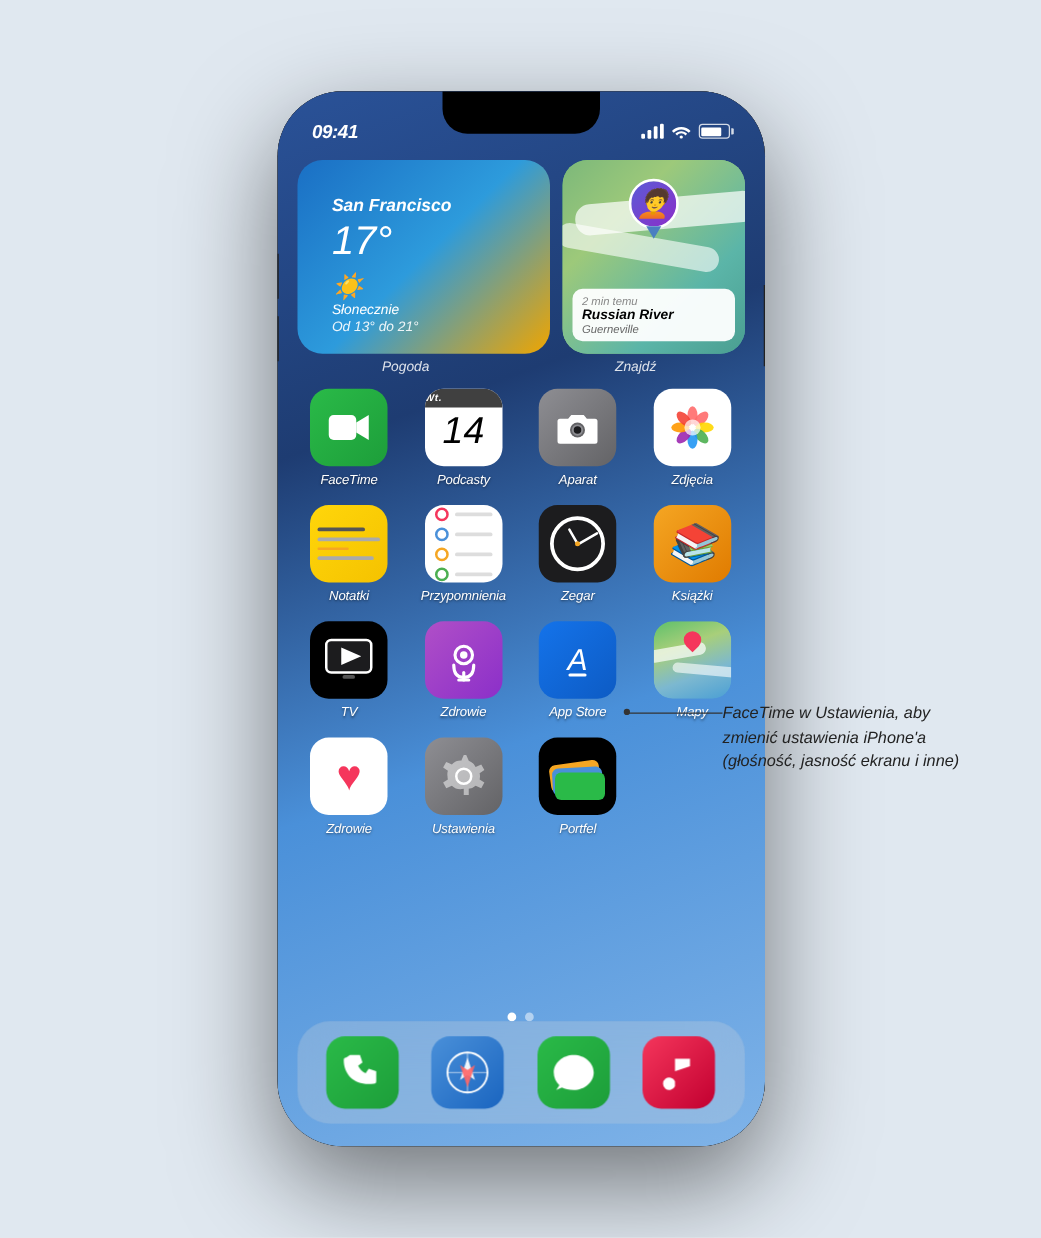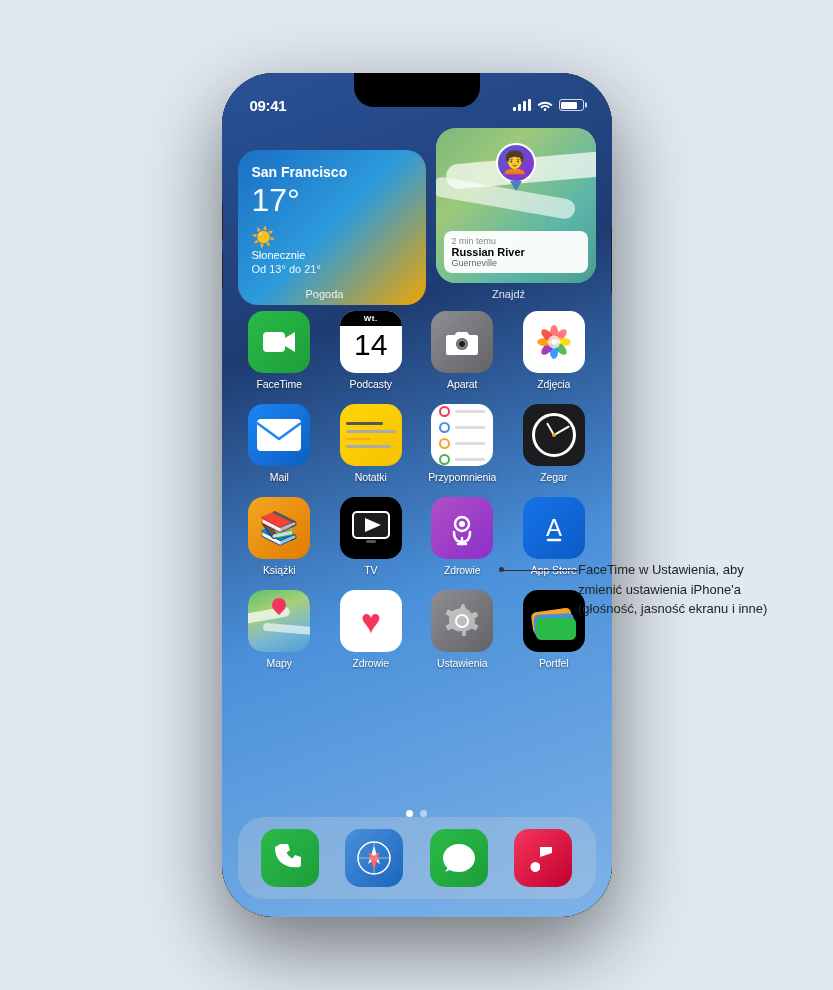--- a/index.html
+++ b/index.html
@@ -135,25 +135,24 @@
       padding: 0 16px;
       display: flex;
       gap: 10px;
     }
 
     .widget-weather {
       flex: 1;
       height: 155px;
       background: linear-gradient(135deg, #1a6fc4 0%, #2d9bdc 50%, #f0a500 100%);
       border-radius: 20px;
-      padding: 14px;
+      padding: 28px;
       color: #fff;
       display: flex;
       flex-direction: column;
-      margin-top: 22px;
     }
     .widget-weather .city {
       font-size: 14px;
       font-weight: 600;
     }
     .widget-weather .temp {
       font-size: 32px;
       font-weight: 300;
       margin: 2px 0;
     }
@@ -478,21 +477,21 @@
     }
     .notes-line:first-child { background: #888; width: 80%; }
     .notes-line:nth-child(2) { width: 100%; }
     .notes-line:nth-child(3) { width: 90%; }
     .notes-line.colored { background: #f5a623; width: 40%; }
 
   </style>
 </head>
 <body>
 
-<div style="position:relative; display:flex; justify-content:center; align-items:center; width:833px; height:990px; background:#e0e8f0;">
+<div style="position:relative; display:flex; justify-content:center; align-items:center; width:833px; height:990px; background:#e0e8f0;font-style:italic;">
 
   <div class="phone-container">
 
     <div class="side-button-left vol-up"></div>
     <div class="side-button-left vol-down"></div>
     <div class="side-button-right power-btn"></div>
 
     <div class="phone-screen">
 
       <div class="notch"></div>
@@ -554,21 +553,21 @@
             <svg width="36" height="36" viewBox="0 0 36 36" fill="white">
               <rect x="2" y="8" width="22" height="20" rx="4"></rect>
               <polygon points="24,14 34,8 34,28 24,22"></polygon>
             </svg>
           </div>
           <span class="app-label">FaceTime</span>
         </div>
 
         <div class="app-item">
           <div class="app-icon icon-calendar" style="display:flex; flex-direction:column; align-items:center; justify-content:flex-start; overflow:hidden;">
-            <div class="calendar-header" style="width:100%; text-align:center; background:#000000; color:#fff; font-size:8px; font-weight:700; padding:3px 0; letter-spacing:0.5px;">Wt.</div>
+            <div class="calendar-header" style="width:100%; text-align:left; background:#404040; color:#fff; font-size:8px; font-weight:700; padding:3px 0; letter-spacing:0.5px;">Wt.</div>
             <div class="calendar-day" style="font-size:30px; font-weight:200; color:#000;">14</div>
           </div>
           <span class="app-label">Podcasty</span>
         </div>
 
         <div class="app-item">
           <div class="app-icon icon-camera">
             <svg width="36" height="36" viewBox="0 0 36 36" fill="white">
               <path d="M13 8l-2.5 3H4a2 2 0 00-2 2v16a2 2 0 002 2h28a2 2 0 002-2V13a2 2 0 00-2-2h-6.5L23 8H13z"></path>
               <circle cx="18" cy="20" r="6" fill="#636366"></circle>
@@ -591,29 +590,20 @@
               <ellipse cx="31" cy="19" rx="5" ry="9" fill="#2196F3" opacity="0.9" transform="rotate(180 31 31)"></ellipse>
               <ellipse cx="31" cy="19" rx="5" ry="9" fill="#9C27B0" opacity="0.9" transform="rotate(225 31 31)"></ellipse>
               <ellipse cx="31" cy="19" rx="5" ry="9" fill="#FF9800" opacity="0.9" transform="rotate(270 31 31)"></ellipse>
               <ellipse cx="31" cy="19" rx="5" ry="9" fill="#F44336" opacity="0.9" transform="rotate(315 31 31)"></ellipse>
               <circle cx="31" cy="31" r="8" fill="white" opacity="0.7"></circle>
             </svg>
           </div>
           <span class="app-label">Zdjęcia</span>
         </div>
 
-        <div class="app-item">
-          <div class="app-icon icon-mail">
-            <svg width="44" height="32" viewBox="0 0 44 32" fill="none">
-              <rect width="44" height="32" rx="4" fill="white"></rect>
-              <path d="M0 4 L22 20 L44 4" stroke="#1a85f5" stroke-width="2.5" fill="none"></path>
-            </svg>
-          </div>
-          <span class="app-label">Mail</span>
-        </div>
 
         <div class="app-item">
           <div class="app-icon icon-notes">
             <div class="notes-lines" style="width:100%;">
               <div class="notes-line" style="height:3px; background:#555; border-radius:2px; width:75%;"></div>
               <div class="notes-line" style="height:2.5px; background:#aaa; border-radius:2px; width:100%;"></div>
               <div class="notes-line colored" style="height:2.5px; background:#f5a623; border-radius:2px; width:50%;"></div>
               <div class="notes-line" style="height:2.5px; background:#aaa; border-radius:2px; width:90%;"></div>
             </div>
           </div>

